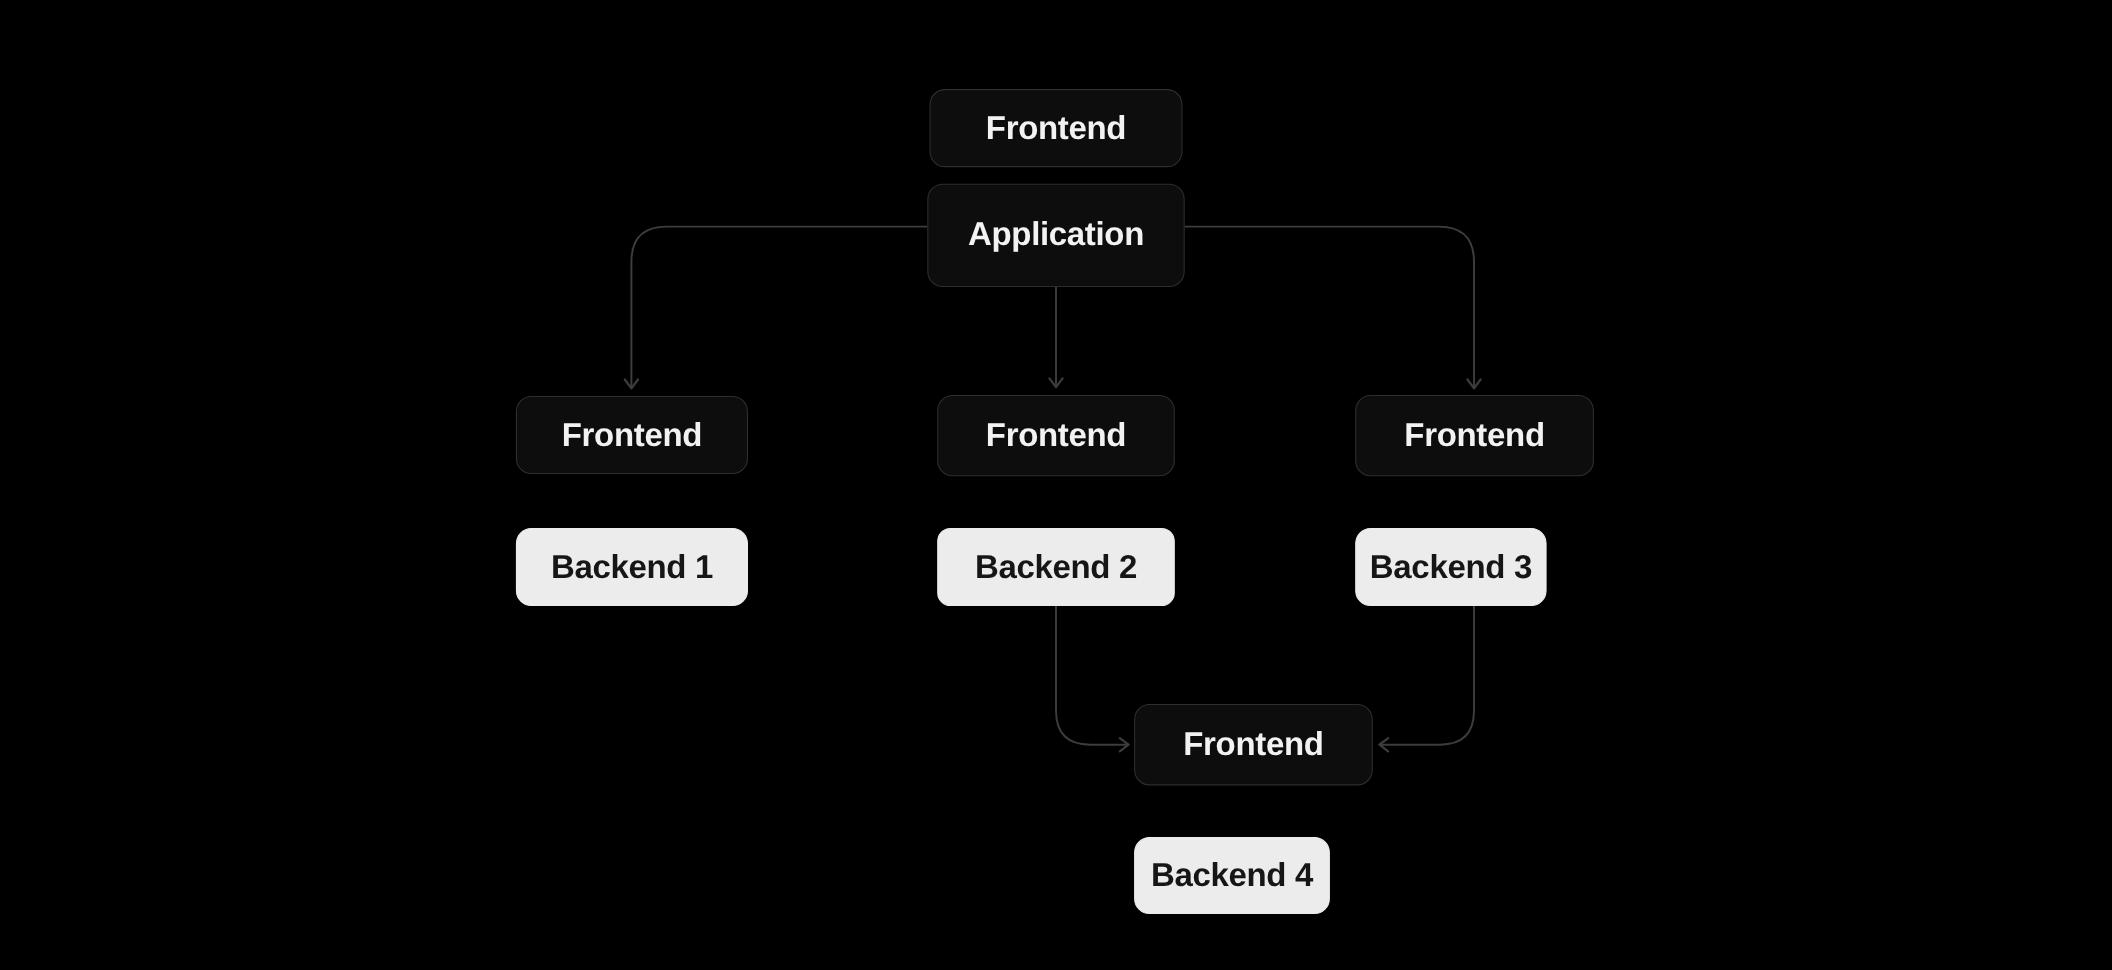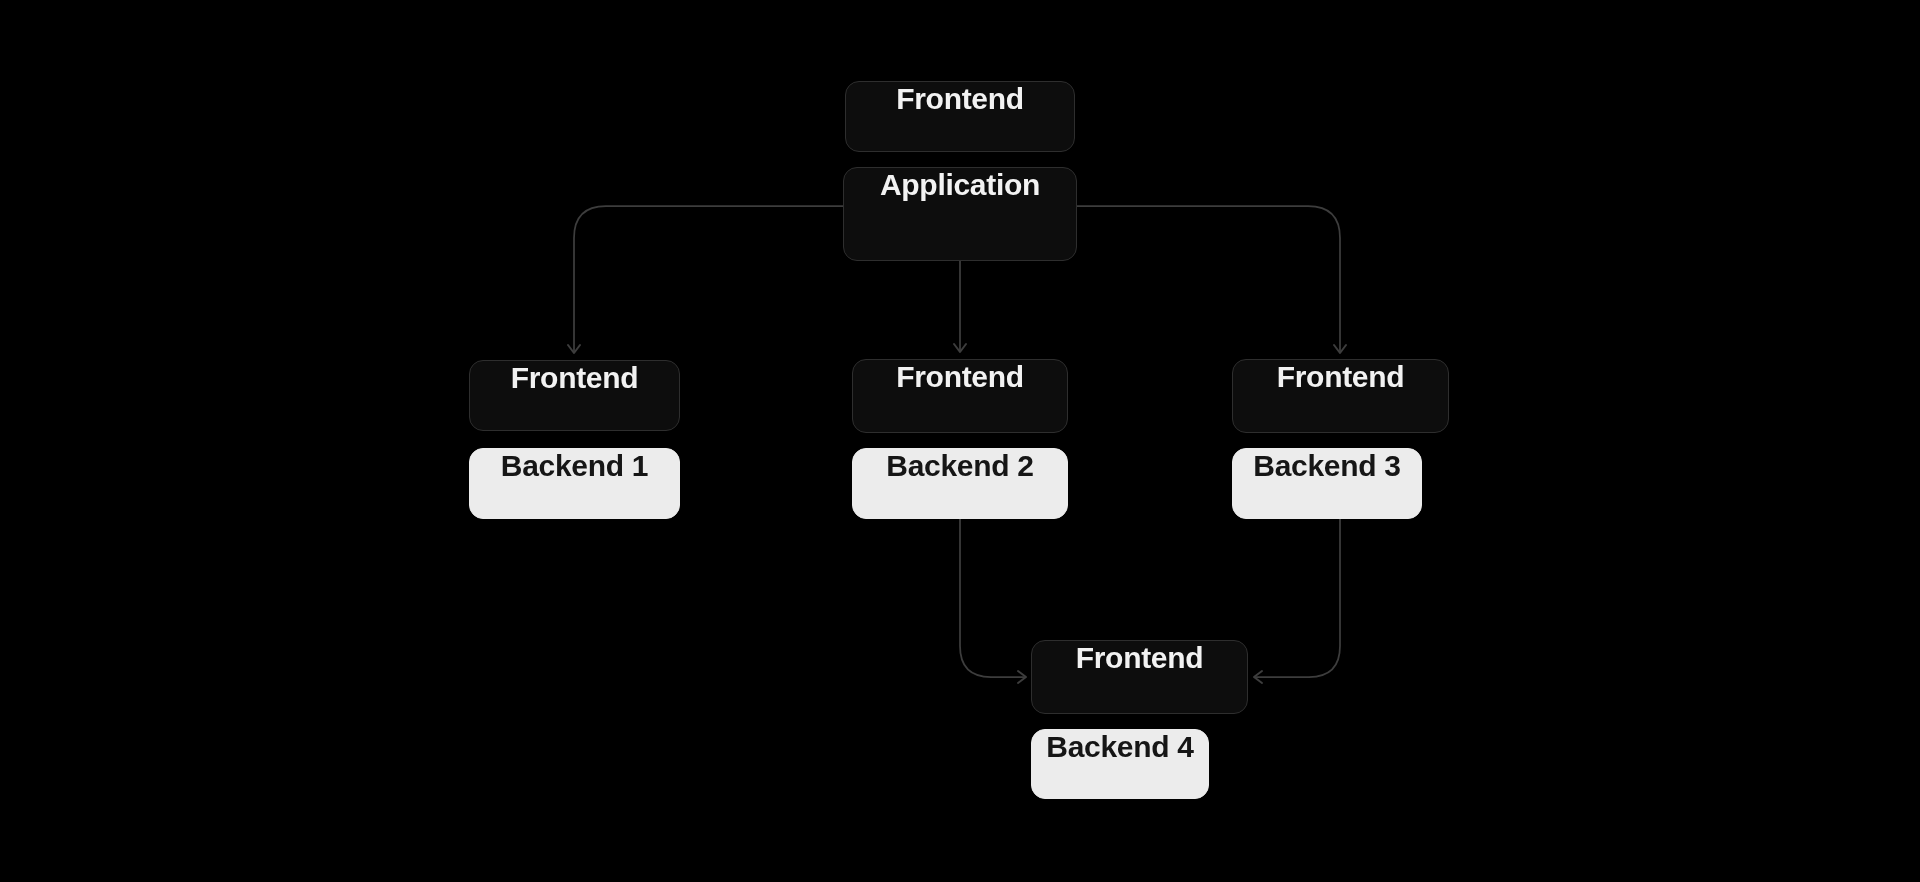--- a/index.html
+++ b/index.html
@@ -18,38 +18,40 @@
   .edges {
     position: absolute;
     left: 0;
     top: 0;
     width: 1920px;
     height: 882px;
   }
   .node {
     position: absolute;
     display: flex;
+    align-items: center;
     justify-content: center;
     border-radius: 14px;
     box-sizing: border-box;
     font-size: 30px;
     font-weight: 600;
     letter-spacing: -0.3px;
     white-space: nowrap;
     user-select: none;
   }
   .node.dark {
     background: #0d0d0d;
     border: 1.5px solid #2e2e2e;
     color: #f2f2f2;
   }
   .node.light {
     background: #ececec;
     border: 1.5px solid #ececec;
     color: #161616;
+    margin-top: 32px;
   }
 </style>
 </head>
 <body>
 
 <div class="canvas">
 
   <svg class="edges" viewBox="0 0 1920 882" xmlns="http://www.w3.org/2000/svg">
     <defs>
       <marker id="arrow" markerUnits="userSpaceOnUse" markerWidth="24" markerHeight="24" viewBox="-12 -12 24 24" refX="0" refY="0" orient="auto">
@@ -78,29 +80,29 @@
   </div>
 
   <div class="node light" style="left:469px; top:448px; width:211px; height:71px;">
     <span>Backend 1</span>
   </div>
 
   <div class="node dark" style="left:852px; top:359px; width:216px; height:74px;">
     <span>Frontend</span>
   </div>
 
-  <div class="node light" style="left:852px; top:448px; width:216px; height:71px;">
+  <div class="node light" style="left:852px; top:448px; width:216px; height:71px;border-radius:12px;">
     <span>Backend 2</span>
   </div>
 
   <div class="node dark" style="left:1232px; top:359px; width:217px; height:74px;">
     <span>Frontend</span>
   </div>
 
-  <div class="node light" style="left:1232px; top:448px; width:190px; height:71px;">
+  <div class="node light" style="left:1232px; top:448px; width:174px; height:71px;">
     <span>Backend 3</span>
   </div>
 
   <div class="node dark" style="left:1031px; top:640px; width:217px; height:74px;">
     <span>Frontend</span>
   </div>
 
   <div class="node light" style="left:1031px; top:729px; width:178px; height:70px;">
     <span>Backend 4</span>
   </div>

